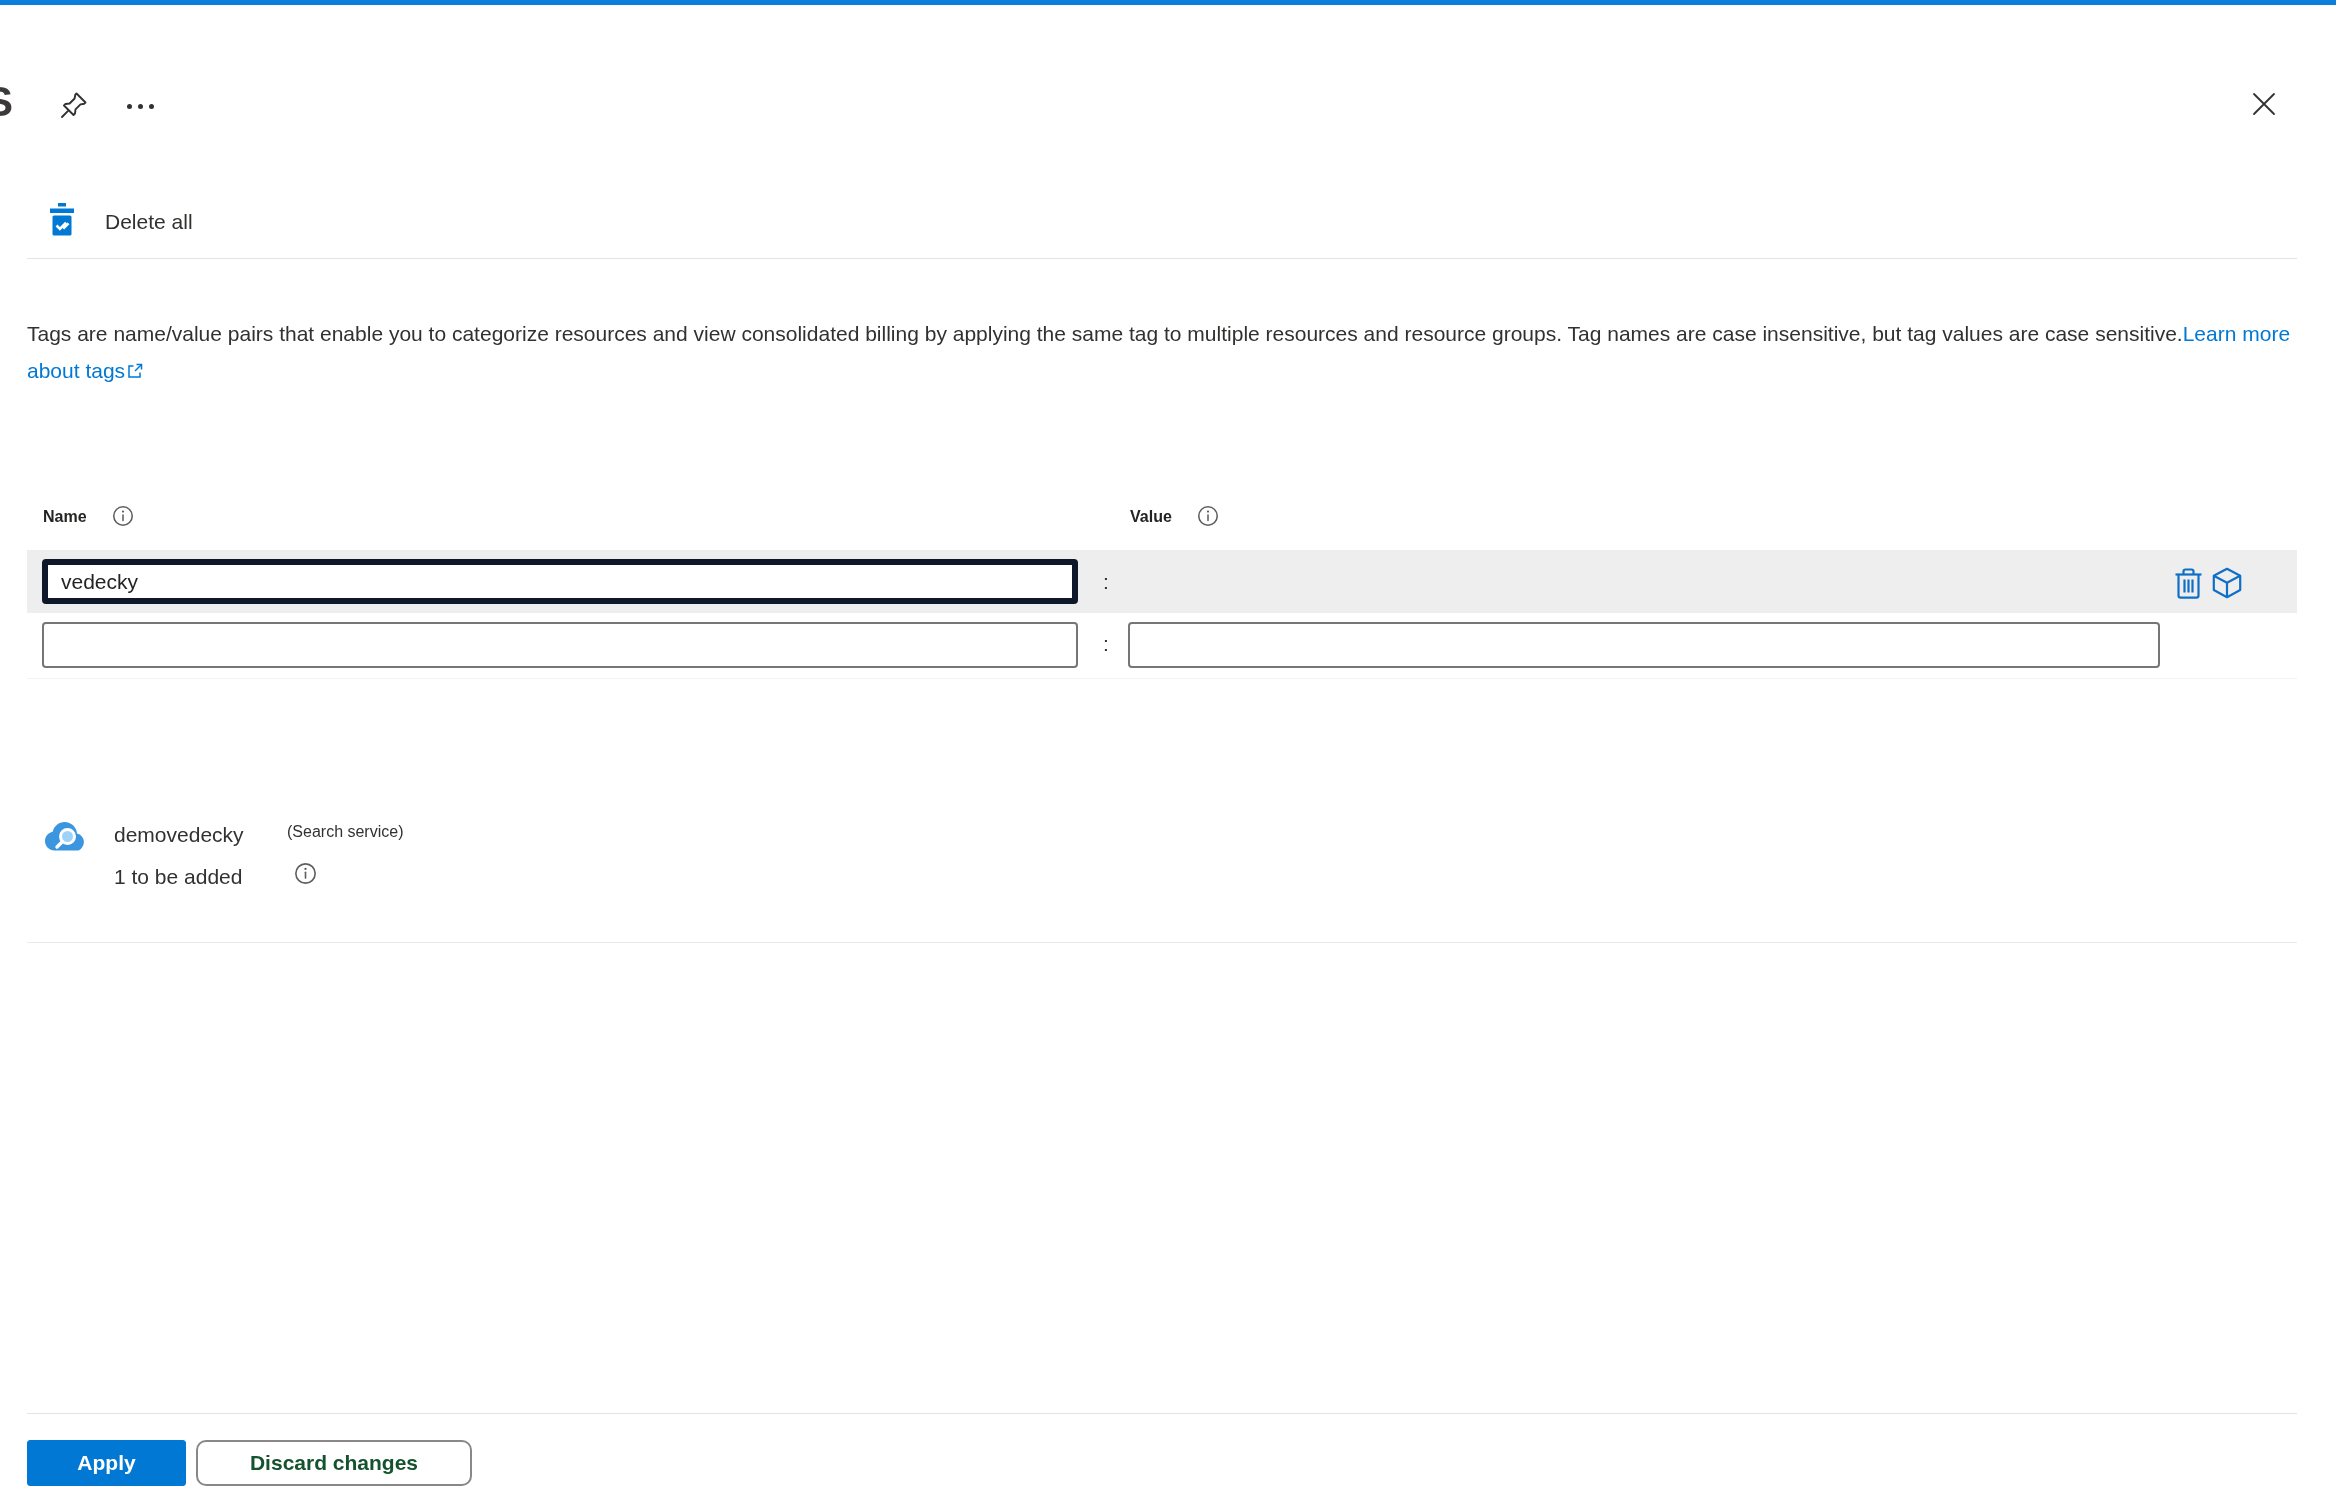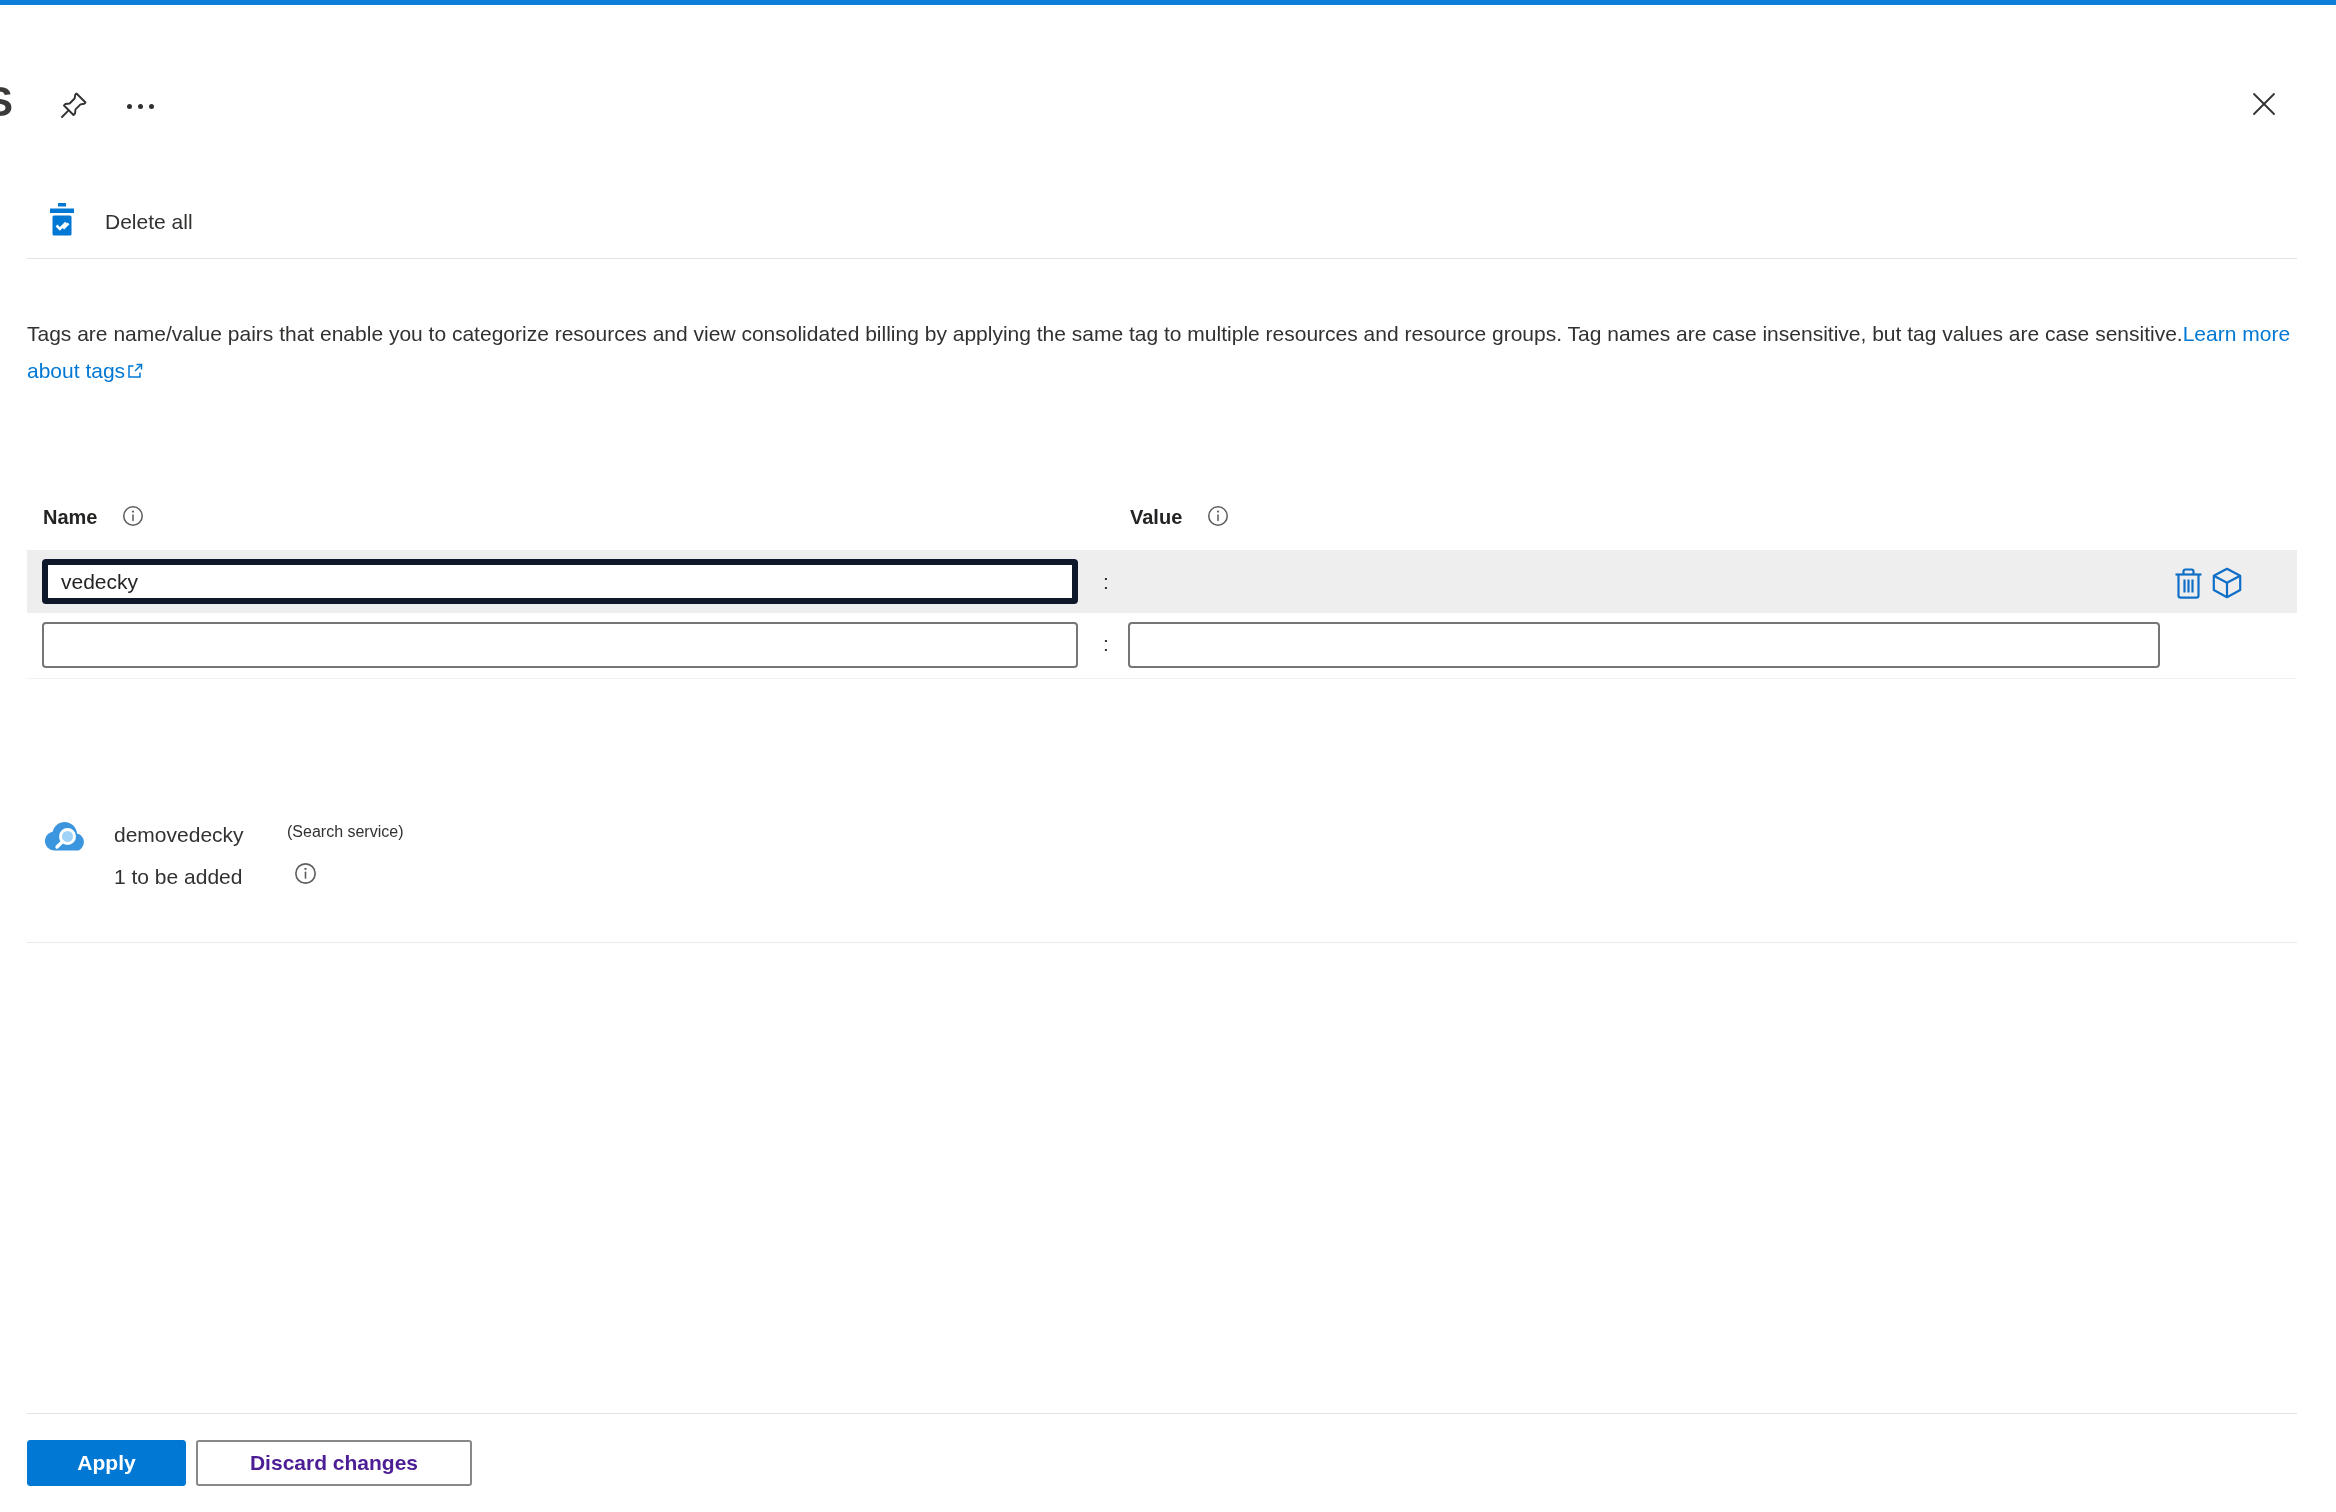--- a/index.html
+++ b/index.html
@@ -24,21 +24,21 @@
   .d1{top:258px;} .d2{top:678px;background:#f3f2f1;} .d3{top:942px;background:#eaeaea;} .d4{top:1413px;}
 
   
   .intro{position:absolute;left:27px;top:315px;width:2286px;font-size:21px;line-height:37px;color:#323130;}
   .link{color:#0078d4;text-decoration:none;cursor:pointer;}
   .extlink{display:inline-block;vertical-align:-1px;margin-left:2px;}
   .warning{position:absolute;left:27px;top:405px;width:2286px;font-size:21px;line-height:37px;font-weight:700;color:#252423;}
 
   
   .col-header{position:absolute;top:503px;height:28px;display:flex;align-items:center;gap:25px;
-              font-size:20px;font-weight:700;color:#252423;}
+              font-size:16px;font-weight:700;color:#252423;}
   .name-header{left:43px;} .value-header{left:1130px;}
 
   
   .row1-bg{position:absolute;left:27px;top:550px;width:2270px;height:63px;background:#efeeee;}
   .tag-input{position:absolute;box-sizing:border-box;background:#fff;border-radius:4px;
              font:21px "Liberation Sans",sans-serif;color:#252423;padding:0 13px;outline:none;}
   .modified{border:6px solid #0f172a;}
   .plain{border:2px solid #767676;}
   .n1{left:42px;top:559px;width:1036px;height:45px;}
   .v1{left:1128px;top:559px;width:1032px;height:45px;}
@@ -53,22 +53,22 @@
   
   .res-icon{position:absolute;left:44px;top:819px;line-height:0;}
   .res-name{position:absolute;left:114px;top:823px;font-size:21px;color:#323130;}
   .res-type{position:absolute;left:287px;top:823px;font-size:16px;color:#323130;}
   .res-count{position:absolute;left:114px;top:865px;font-size:21px;color:#323130;}
   .res-info{position:absolute;left:294px;top:862px;line-height:0;background:none;border:none;padding:0;cursor:pointer;}
 
   
   .apply-btn{position:absolute;left:27px;top:1440px;width:159px;height:46px;background:#0078d4;color:#ffffff;
              border:1px solid #0078d4;border-radius:3px;font:600 21px "Liberation Sans",sans-serif;cursor:pointer;}
-  .discard-btn{position:absolute;left:196px;top:1440px;width:276px;height:46px;background:#ffffff;color:#4c1d95;
-             border:2px solid #8a8886;border-radius:3px;font:600 21px "Liberation Sans",sans-serif;cursor:pointer;}
+  .discard-btn{position:absolute;left:196px;top:1440px;width:276px;height:46px;background:#ffffff;color:#14532d;
+             border:2px solid #8a8886;border-radius:10px;font:600 21px "Liberation Sans",sans-serif;cursor:pointer;}
 </style>
 </head>
 <body>
 
 <div class="canvas">
 
   <div class="topbar"></div>
 
   <span class="title-frag">S</span>
 

